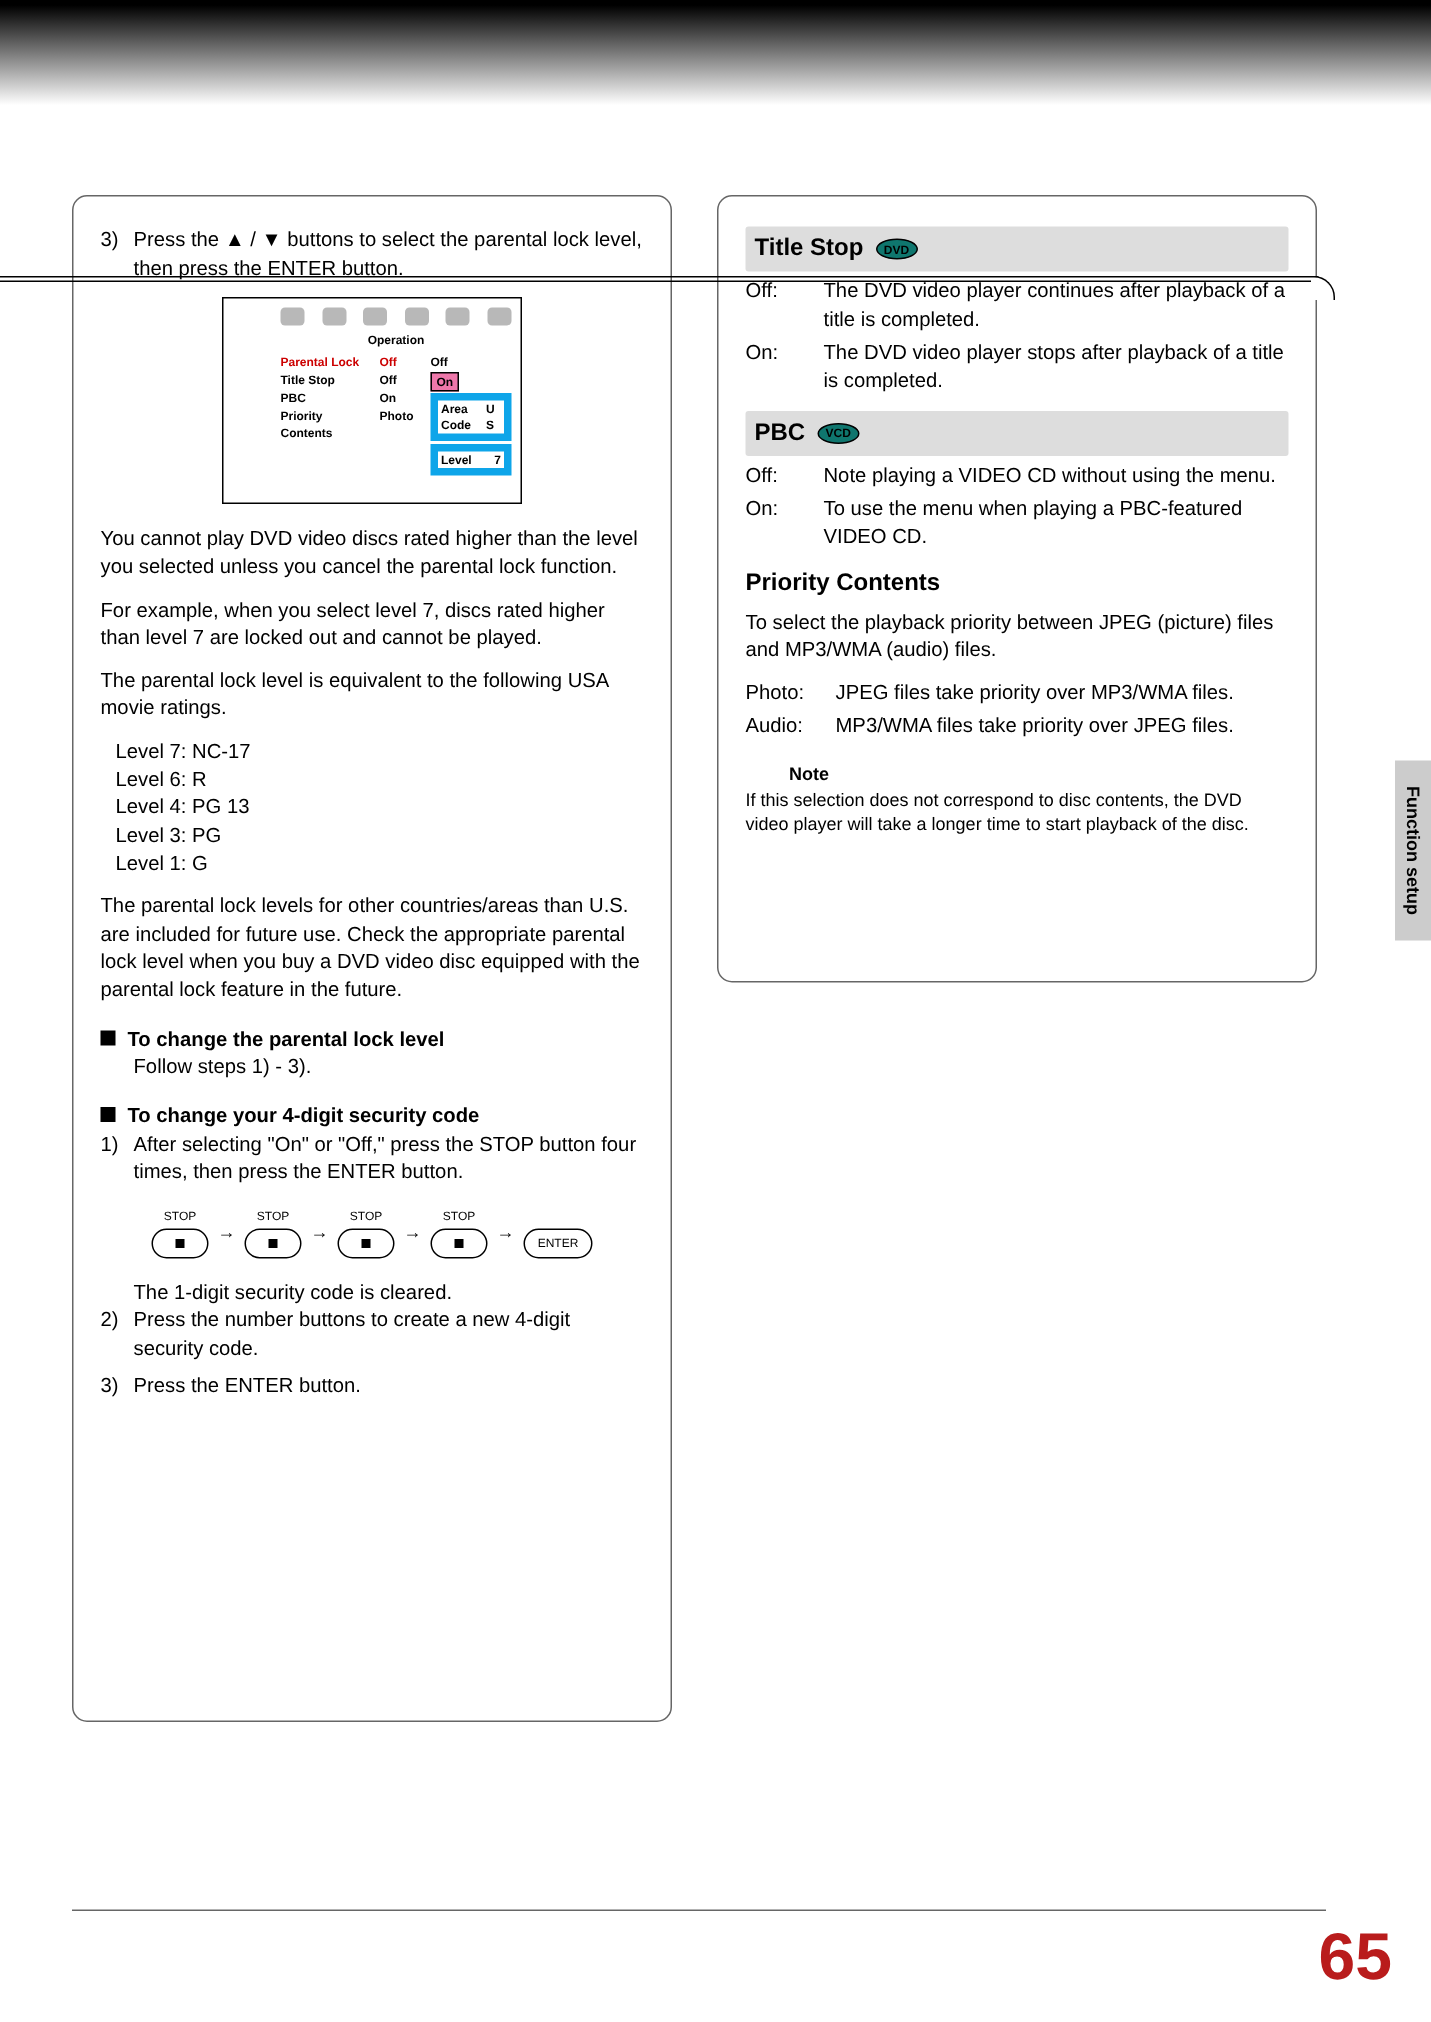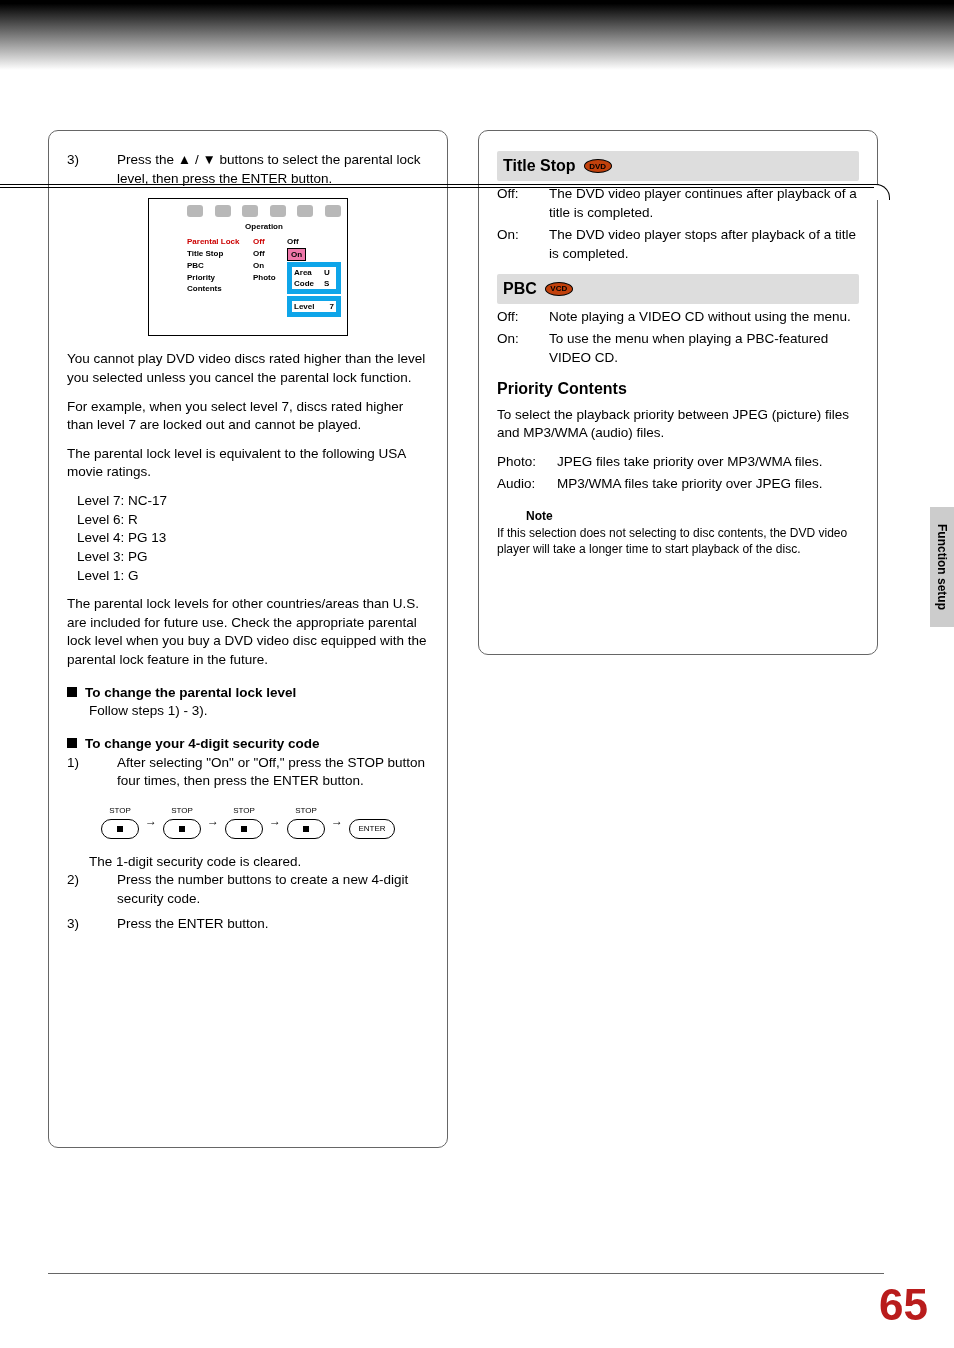--- a/index.html
+++ b/index.html
@@ -26,21 +26,21 @@
     border-radius: 10px;
     padding: 20px 18px;
     width: 400px;
     font-size: 13.5px;
     line-height: 1.38;
   }
   .panel-left { height: 1018px; }
   .panel-right { height: 525px; }
   .num-item { display: flex; margin-bottom: 6px; }
   .num-item .n { width: 22px; flex-shrink: 0; }
-  .num-item .t { flex: 1; margin-left: 28px; }
+  .num-item .t { flex: 1; }
   .indent { margin-left: 22px; }
   .para { margin: 10px 0; }
   .rating-list { margin: 2px 0 2px 10px; }
   .bullet-heading { margin-top: 14px; display: flex; align-items: flex-start; }
   .bullet-heading .sq { width: 10px; height: 10px; background: #000; display: inline-block; margin-right: 8px; margin-top: 3px; flex-shrink: 0; }
   .bullet-heading .bh { font-weight: bold; }
   .sec-heading {
     font-weight: bold;
     font-size: 16px;
     display: flex;
@@ -55,21 +55,21 @@
   .badge {
     display: inline-flex;
     align-items: center;
     justify-content: center;
     font-size: 8px;
     font-weight: bold;
     border: 1.2px solid #000;
     border-radius: 50%;
     width: 28px;
     height: 14px;
-    background: #c2410c;
+    background: #0f766e;
   }
   .def-row { display: flex; margin-top: 4px; }
   .def-row .dl { width: 52px; flex-shrink: 0; }
   .def-row .dv { flex: 1; }
   .note-h { font-weight: bold; font-size: 12px; margin-top: 14px; padding-left: 29px; }
   .note-t { font-size: 12px; line-height: 1.35; }
   .sep { height: 10px; }
 
   
   .osd {
@@ -362,21 +362,21 @@
     <div class="def-row">
       <div class="dl" style="width:60px">Photo:</div>
       <div class="dv">JPEG files take priority over MP3/WMA files.</div>
     </div>
     <div class="def-row">
       <div class="dl" style="width:60px">Audio:</div>
       <div class="dv">MP3/WMA files take priority over JPEG files.</div>
     </div>
 
     <div class="note-h">Note</div>
-    <div class="note-t">If this selection does not selecting to disc contents, the DVD video player will take a longer time to start playback of the disc.</div>
+    <div class="note-t">If this selection does not correspond to disc contents, the DVD video player will take a longer time to start playback of the disc.</div>
   </div>
 </div>
 
 <div class="side-tab">
   <span>Function setup</span>
 </div>
 
 <div class="bottom-rule"></div>
 <div class="page-num">65</div>
 

